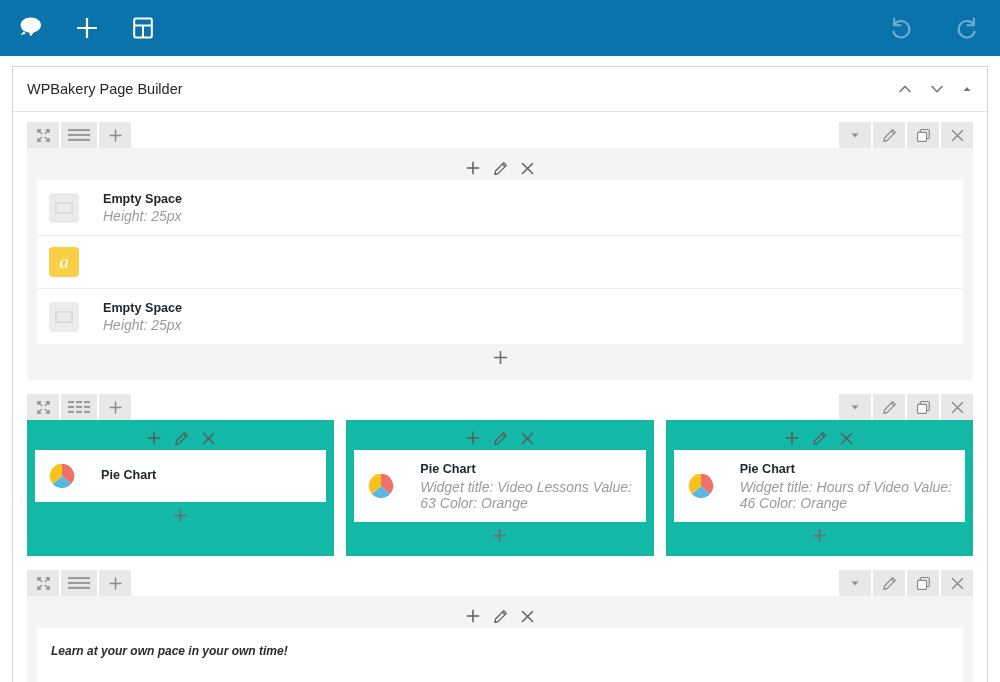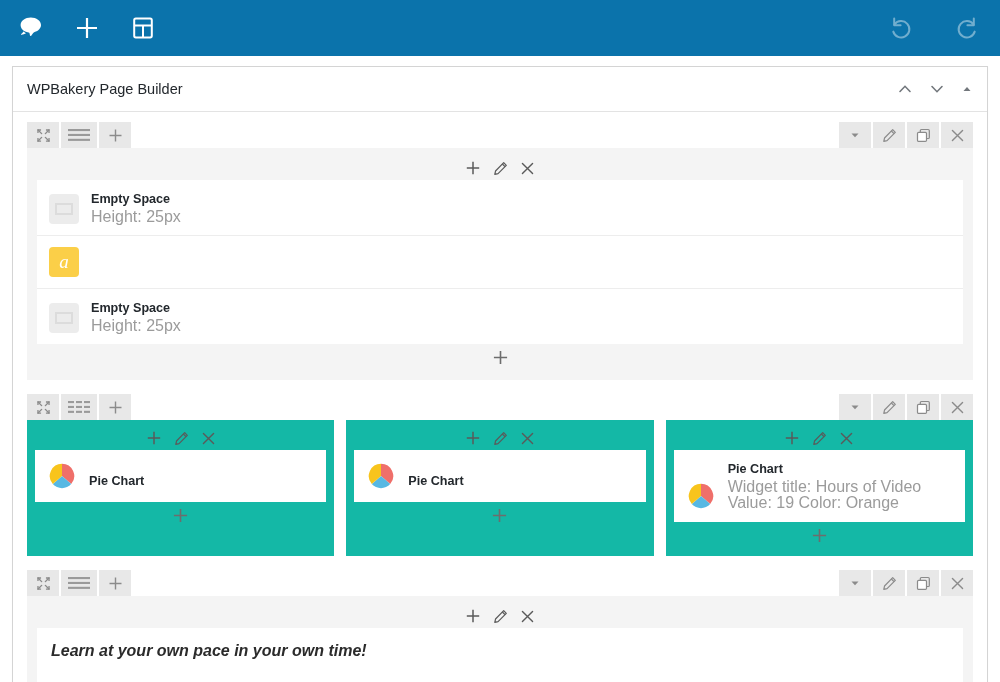--- a/index.html
+++ b/index.html
@@ -126,22 +126,22 @@
     align-items: center;
     height: 26px;
     color: #6d6d6d;
     cursor: pointer;
   }
 
   
   .el-list { background: #fff; }
   .element {
     display: flex;
-    align-items: flex-end;
-    gap: 12px;
+    align-items: center;
+    gap: 24px;
     padding: 11px 12px;
     background: #fff;
     border-bottom: 1px solid #ededed;
     box-sizing: border-box;
   }
   .element:last-child { border-bottom: none; }
   .el-icon {
     width: 30px; height: 30px;
     border-radius: 4px;
     flex: 0 0 30px;
@@ -168,21 +168,22 @@
   .ico-pie { background: transparent; }
   .el-text { min-width: 0; }
   .el-name {
     font-size: 12.6px;
     font-weight: 700;
     color: #23282d;
     line-height: 16px;
     margin-bottom: 2px;
   }
   .el-meta {
-    font-size: 16px;
+    font-size: 14px;
+    font-style: italic;
     color: #9b9b9b;
     line-height: 15px;
   }
 
   
   .cols {
     display: flex;
     gap: 12px;
     background: #fff;
     padding: 0;
@@ -197,21 +198,21 @@
   .col .el-meta { line-height: 16px; }
 
   
   .text-block {
     background: #fff;
     padding: 14px 14px 18px 14px;
     border-bottom: 1px solid #ededed;
     box-sizing: border-box;
   }
   .tb-lead {
-    font-size: 16px;
+    font-size: 12px;
     font-weight: 700;
     font-style: italic;
     color: #2b2b2b;
     margin: 0 0 18px 0;
     line-height: 18px;
   }
   .tb-para {
     font-size: 12.6px;
     color: #3c3c3c;
     margin: 0;
@@ -534,20 +535,21 @@
             <div class="element">
               <div class="el-icon ico-pie">
                 <svg width="28" height="28" viewBox="0 0 32 32" aria-hidden="true">
                   <path d="M16 16 L16 2 A14 14 0 0 1 26.5 25.2 Z" fill="#ef6f6a"></path>
                   <path d="M16 16 L26.5 25.2 A14 14 0 0 1 5.5 25.2 Z" fill="#57b8e3"></path>
                   <path d="M16 16 L5.5 25.2 A14 14 0 0 1 16 2 Z" fill="#f8c41c"></path>
                 </svg>
               </div>
               <div class="el-text">
                 <div class="el-name">Pie Chart</div>
+                <div class="el-meta">Widget title: Video Lessons  Value: 63  Color: Orange</div>
               </div>
             </div>
           </div>
           <div class="col-add">
             <svg width="17" height="17" viewBox="0 0 16 16" aria-hidden="true">
                   <path d="M8 1.8 V14.2 M1.8 8 H14.2" stroke="#6d6d6d" stroke-width="1.5"></path>
                 </svg>
           </div>
         </div>
 
@@ -574,21 +576,21 @@
             <div class="element">
               <div class="el-icon ico-pie">
                 <svg width="28" height="28" viewBox="0 0 32 32" aria-hidden="true">
                   <path d="M16 16 L16 2 A14 14 0 0 1 26.5 25.2 Z" fill="#ef6f6a"></path>
                   <path d="M16 16 L26.5 25.2 A14 14 0 0 1 5.5 25.2 Z" fill="#57b8e3"></path>
                   <path d="M16 16 L5.5 25.2 A14 14 0 0 1 16 2 Z" fill="#f8c41c"></path>
                 </svg>
               </div>
               <div class="el-text">
                 <div class="el-name">Pie Chart</div>
-                <div class="el-meta">Widget title: Hours of Video  Value: 19  Color: Orange</div>
+                <div class="el-meta">Widget title: Hours of Video  Value: 46  Color: Orange</div>
               </div>
             </div>
           </div>
           <div class="col-add">
             <svg width="17" height="17" viewBox="0 0 16 16" aria-hidden="true">
                   <path d="M8 1.8 V14.2 M1.8 8 H14.2" stroke="#6d6d6d" stroke-width="1.5"></path>
                 </svg>
           </div>
         </div>
 

